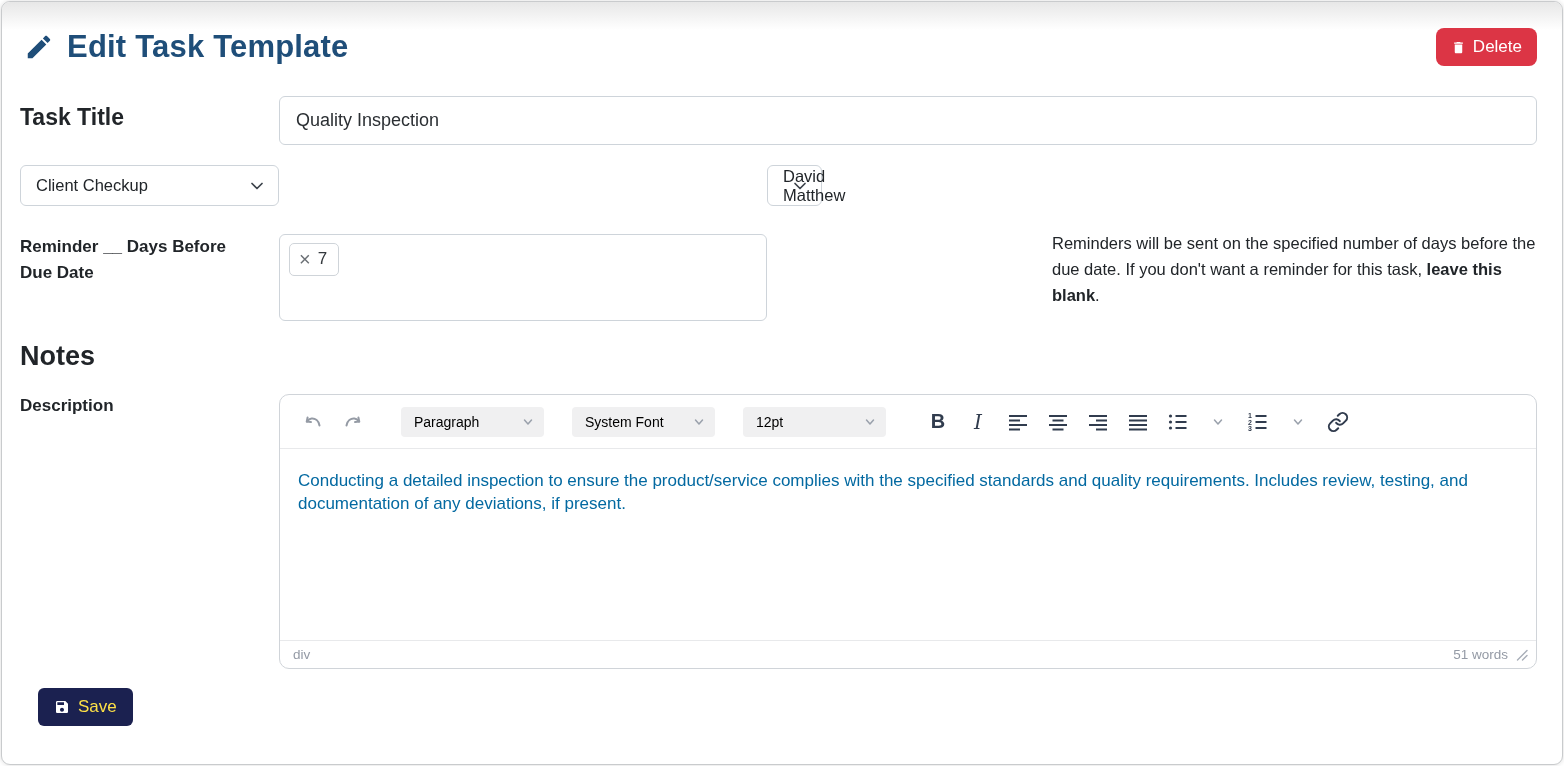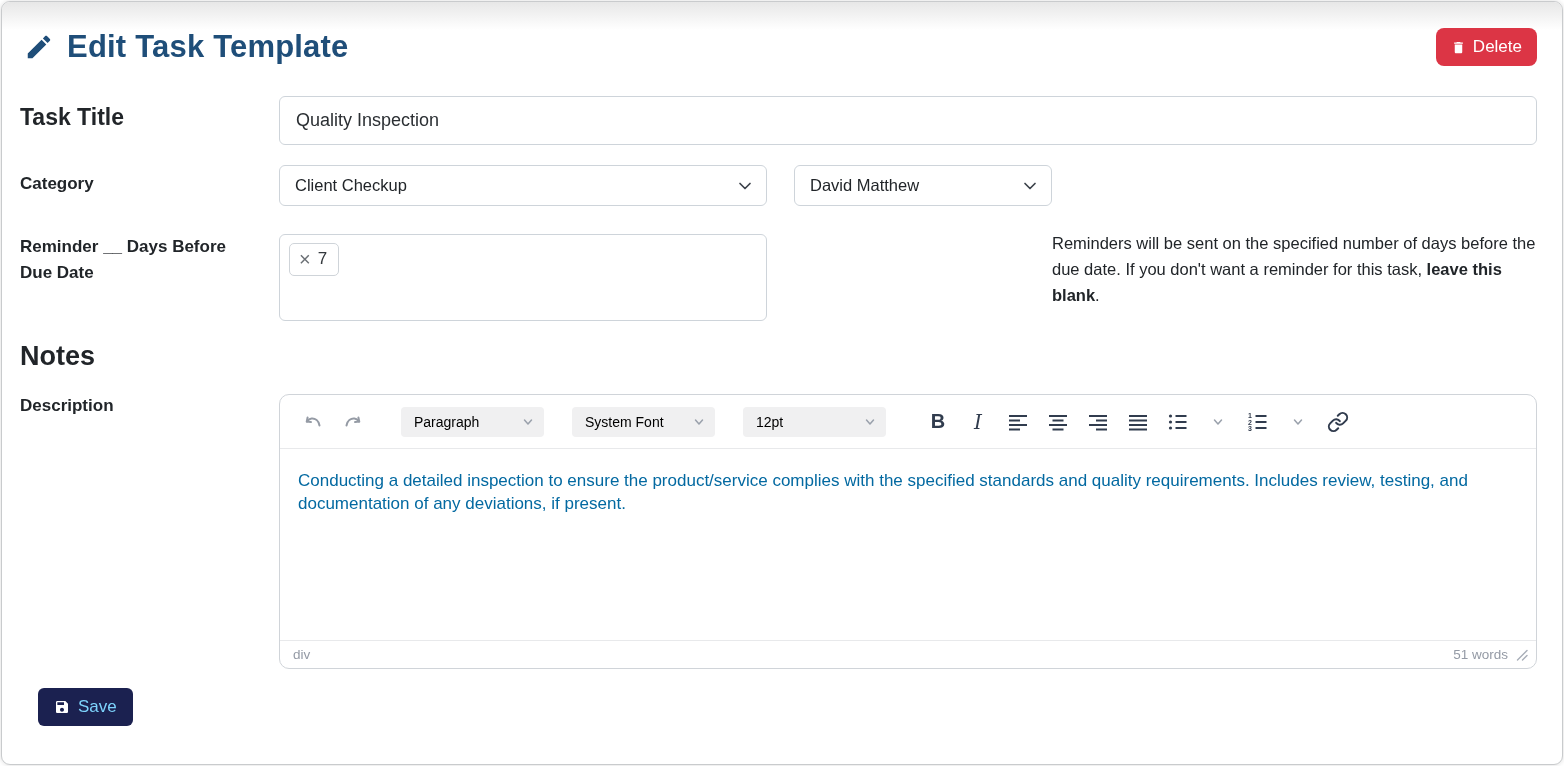--- a/index.html
+++ b/index.html
@@ -68,21 +68,21 @@
   .bold-glyph { font-size:20px; font-weight:700; color:#313c4e; }
   .italic-glyph { font-size:20px; font-style:italic; color:#313c4e; font-family:"DejaVu Serif", serif; }
   .edit-area { height:191px; padding:20px 18px; font-size:17px; line-height:23px; color:#0369a1; cursor:text; }
   .statusbar {
     display:flex; align-items:center; justify-content:space-between; height:28px;
     border-top:1px solid #e8e9eb; padding:0 8px 0 13px; color:#949aa5; font-size:13.5px;
   }
   .status-right { display:flex; align-items:center; gap:8px; }
   
   .btn-save {
-    display:flex; align-items:center; gap:8px; margin:19px 0 0 18px; background:#1b2150; color:#7dd3fc;
+    display:flex; align-items:center; gap:8px; margin:19px 0 0 18px; background:#1b2150; color:#fde047;
     border:none; border-radius:6px; padding:9px 16px; font-size:17px; font-family:inherit; cursor:pointer;
   }
   svg { display:block; }
 </style>
 </head>
 <body>
 
 <div class="page">
 
   <div class="header">
@@ -105,21 +105,20 @@
   </div>
 
   <div class="content">
 
     <div class="row row-task">
       <div class="lbl-big">Task Title</div>
       <input class="text-input" type="text" value="Quality Inspection" style="">
     </div>
 
     <div class="row row-two">
-      <div class="lbl">Category</div>
       <div class="select">
         <span>Client Checkup</span>
         <span class="chev">
           <svg width="16" height="16" viewBox="0 0 16 16" fill="none" stroke="#3c434b" stroke-width="1.7" stroke-linecap="round" stroke-linejoin="round">
               <polyline points="3,5.5 8,10.5 13,5.5"></polyline>
             </svg>
         </span>
       </div>
       <div></div>
       <div class="select">

